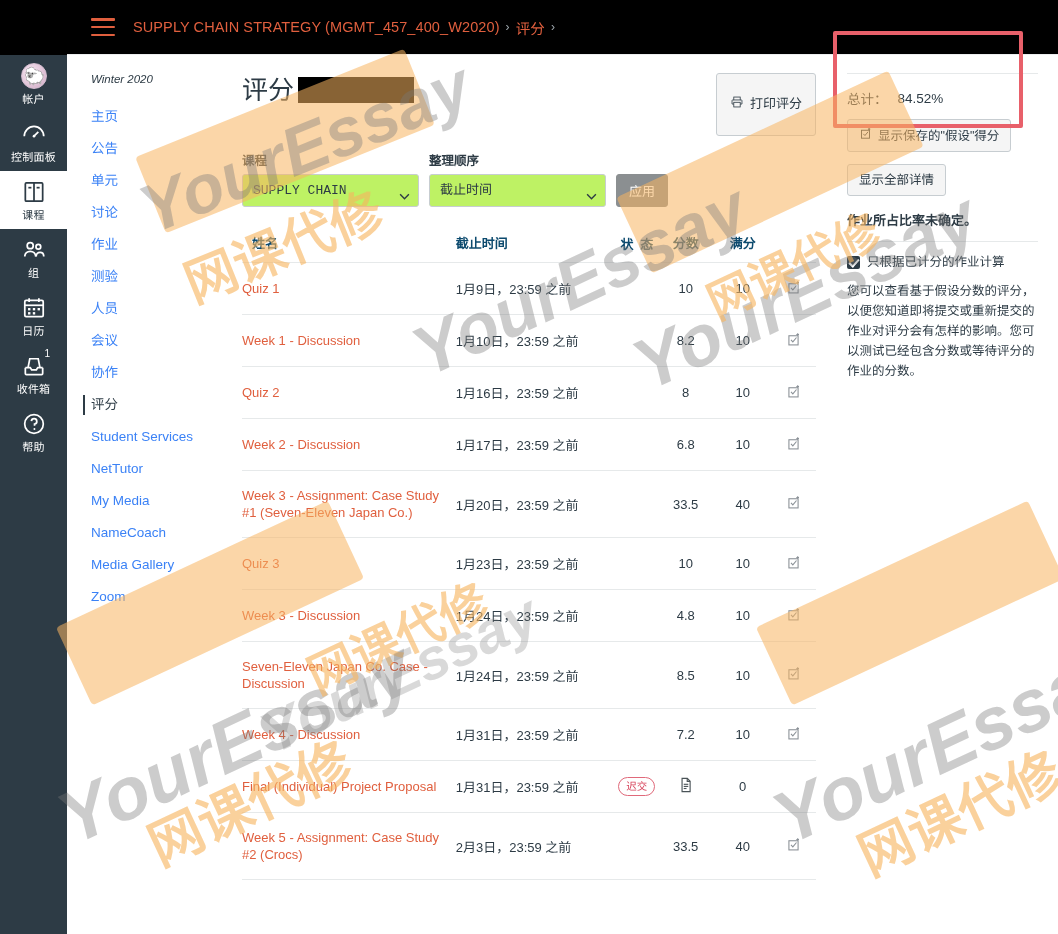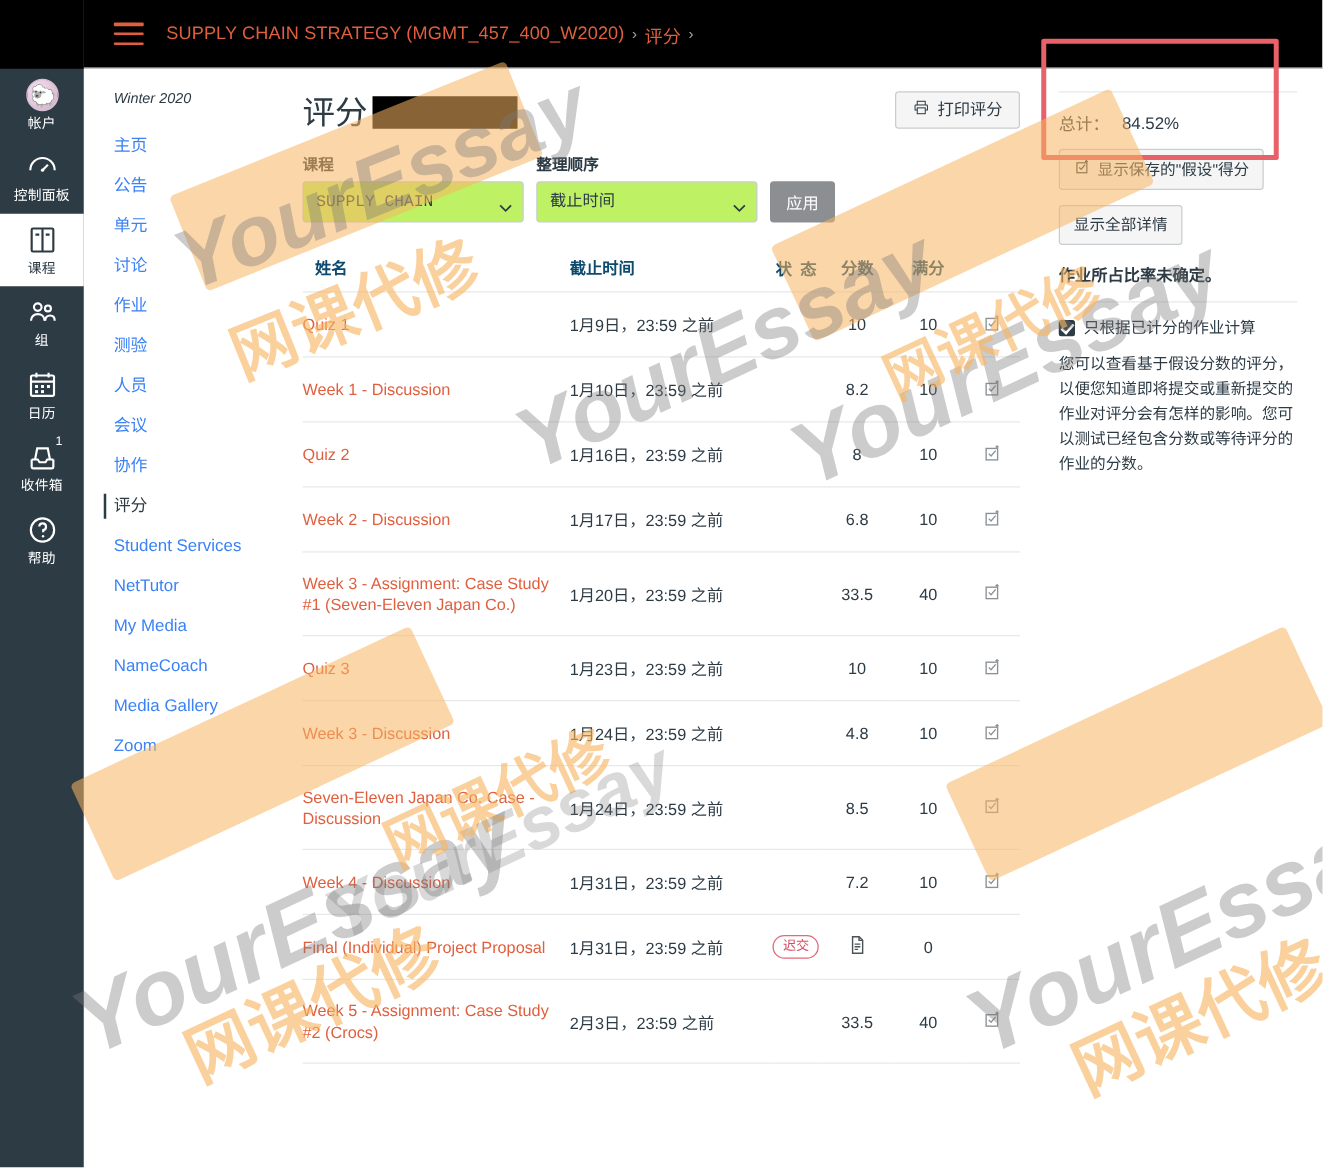--- a/index.html
+++ b/index.html
@@ -179,24 +179,24 @@
     background: #000;
     margin-left: 4px;
   }
   .btn {
     display: inline-flex; align-items: center; gap: 6px;
     background: #f5f5f5;
     border: 1px solid #c7cdd1;
     border-radius: 3px;
     color: #2d3b45;
     font-size: 13px;
-    padding: 5px 13px;
+    padding: 21px 13px;
     cursor: pointer;
     line-height: 16px;
-    font-family: Liberation Sans, sans-serif;
+    font-family: Liberation Mono, monospace;
   }
   .btn svg { width: 14px; height: 14px; stroke:#2d3b45; fill:none; stroke-width:1.4; }
 
   .filters { display:flex; align-items: flex-end; gap: 10px; margin-bottom: 26px; }
   .field-group { display:flex; flex-direction: column; }
   .field-label {
     font-size: 12.5px; color: #2d3b45; font-weight: 700;
     margin-bottom: 5px;
   }
   .select-wrap { position: relative; }

